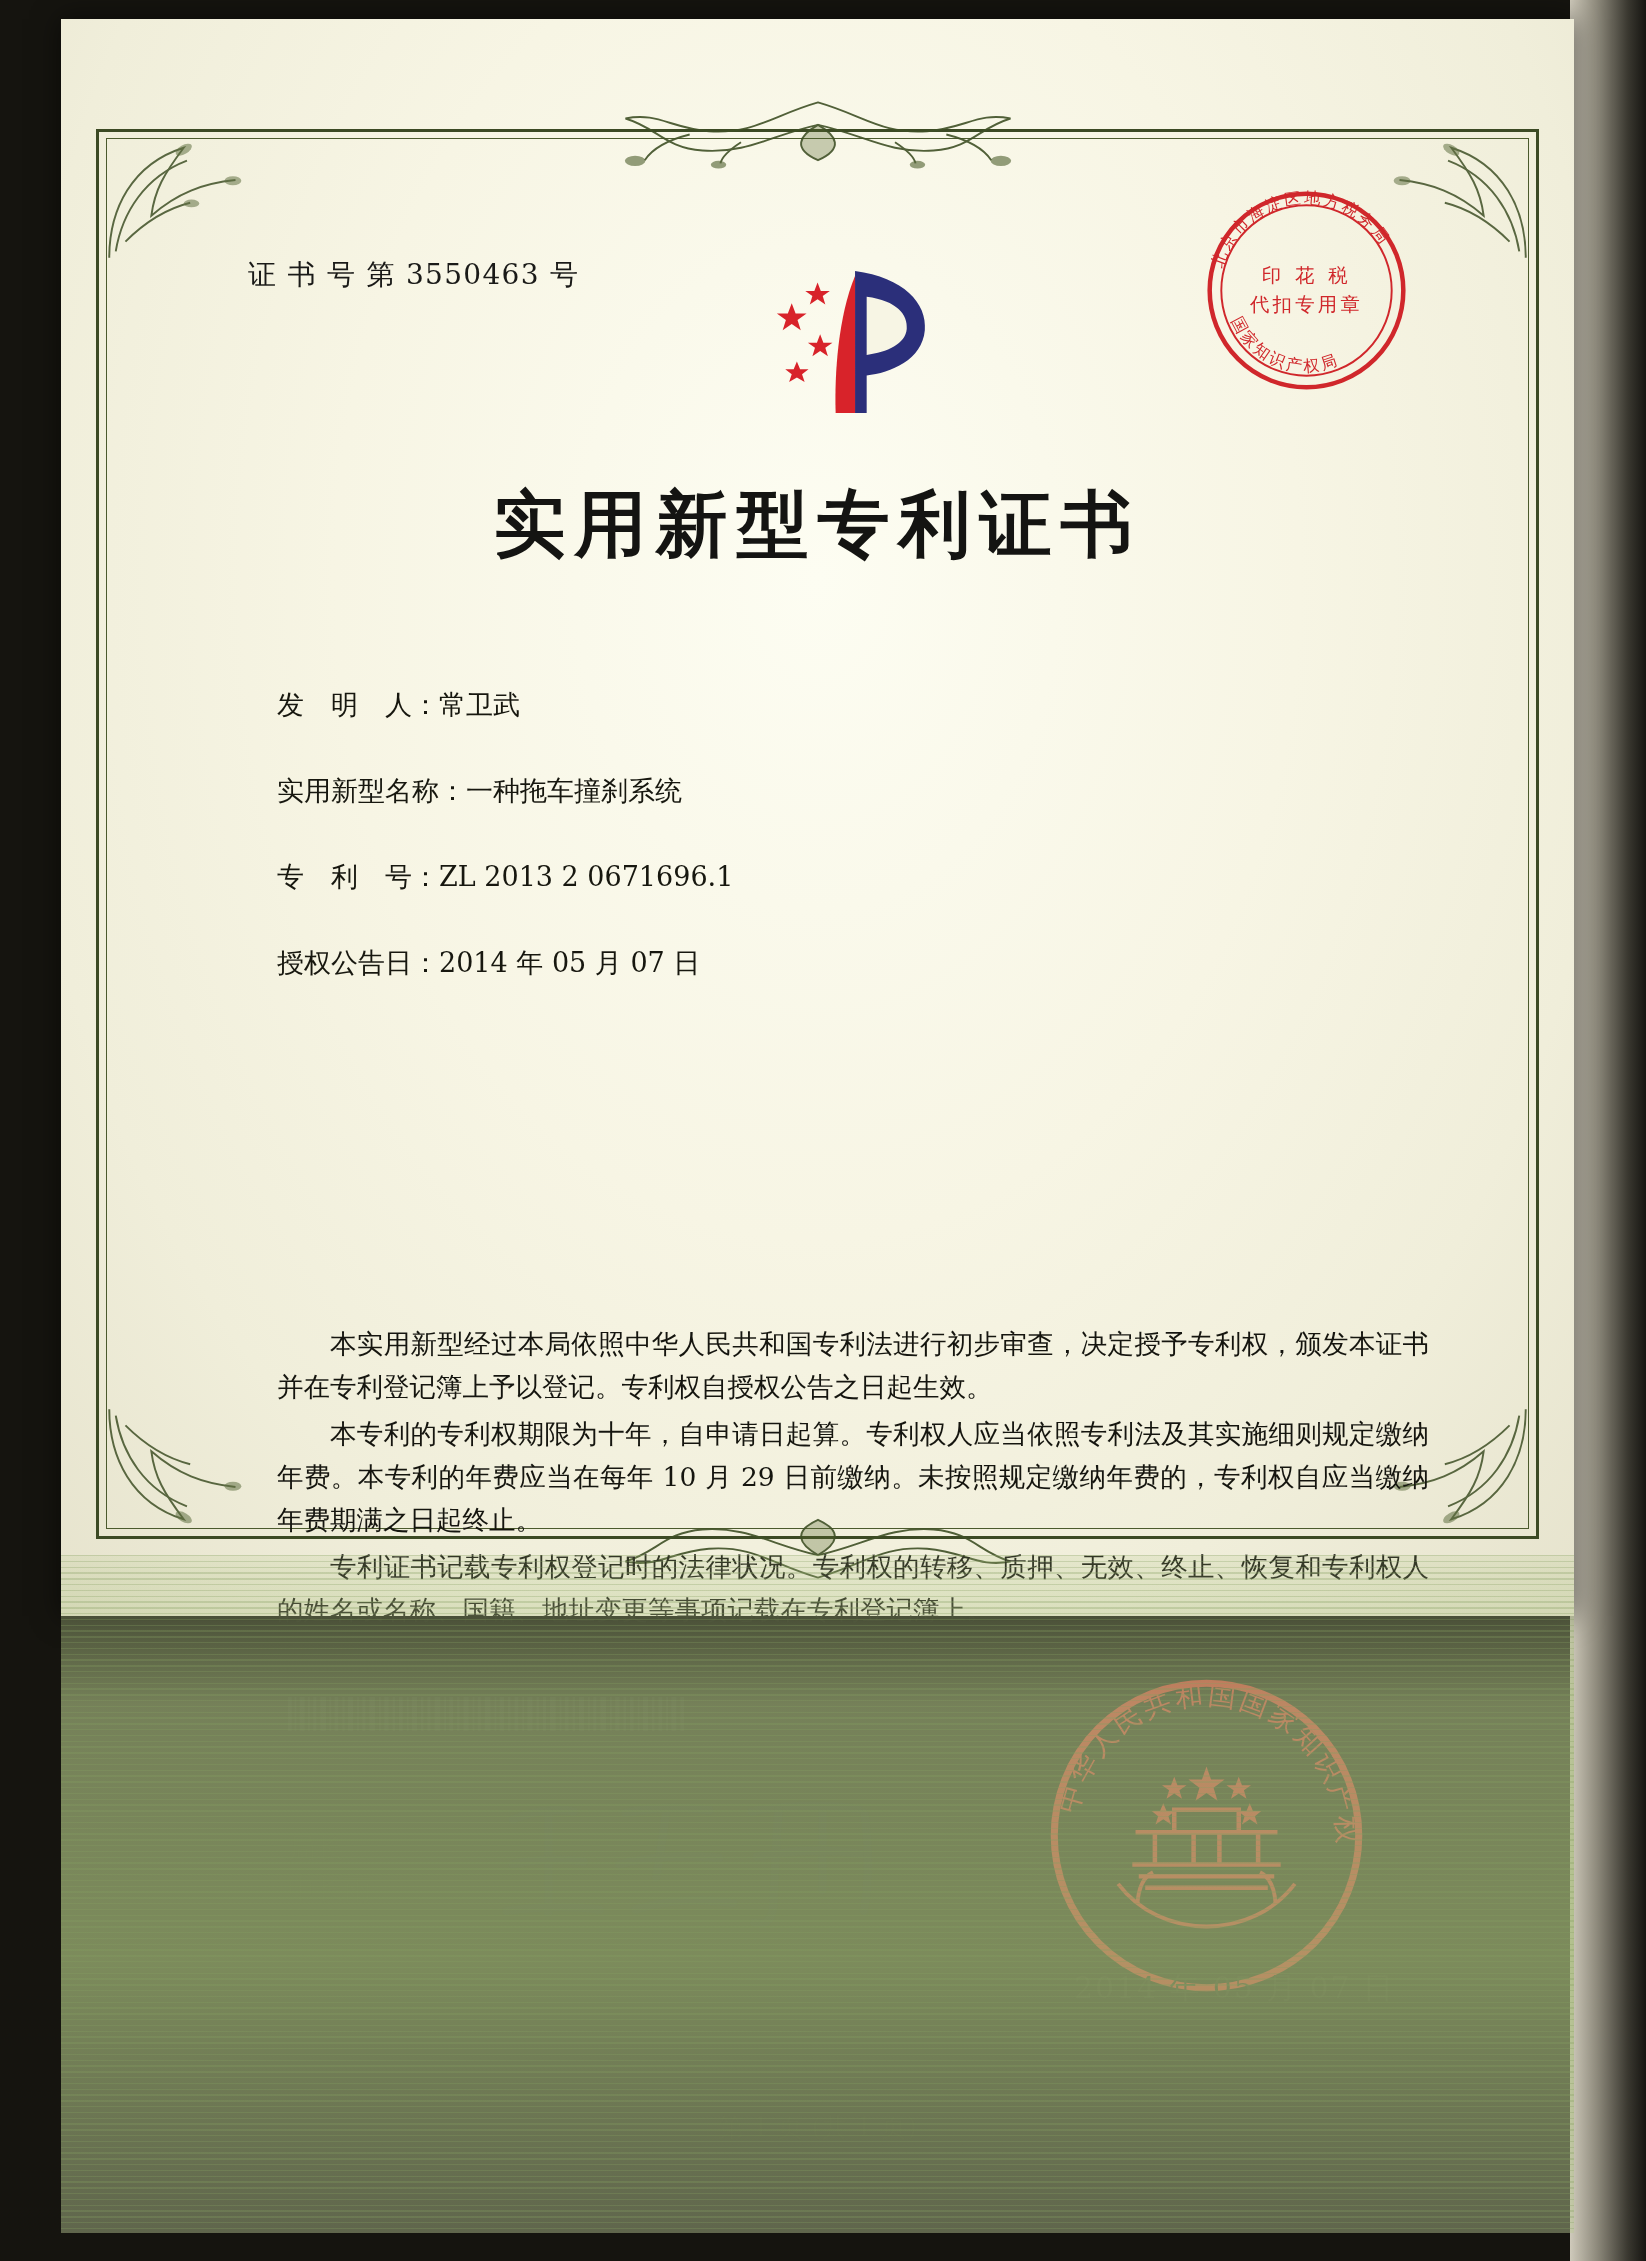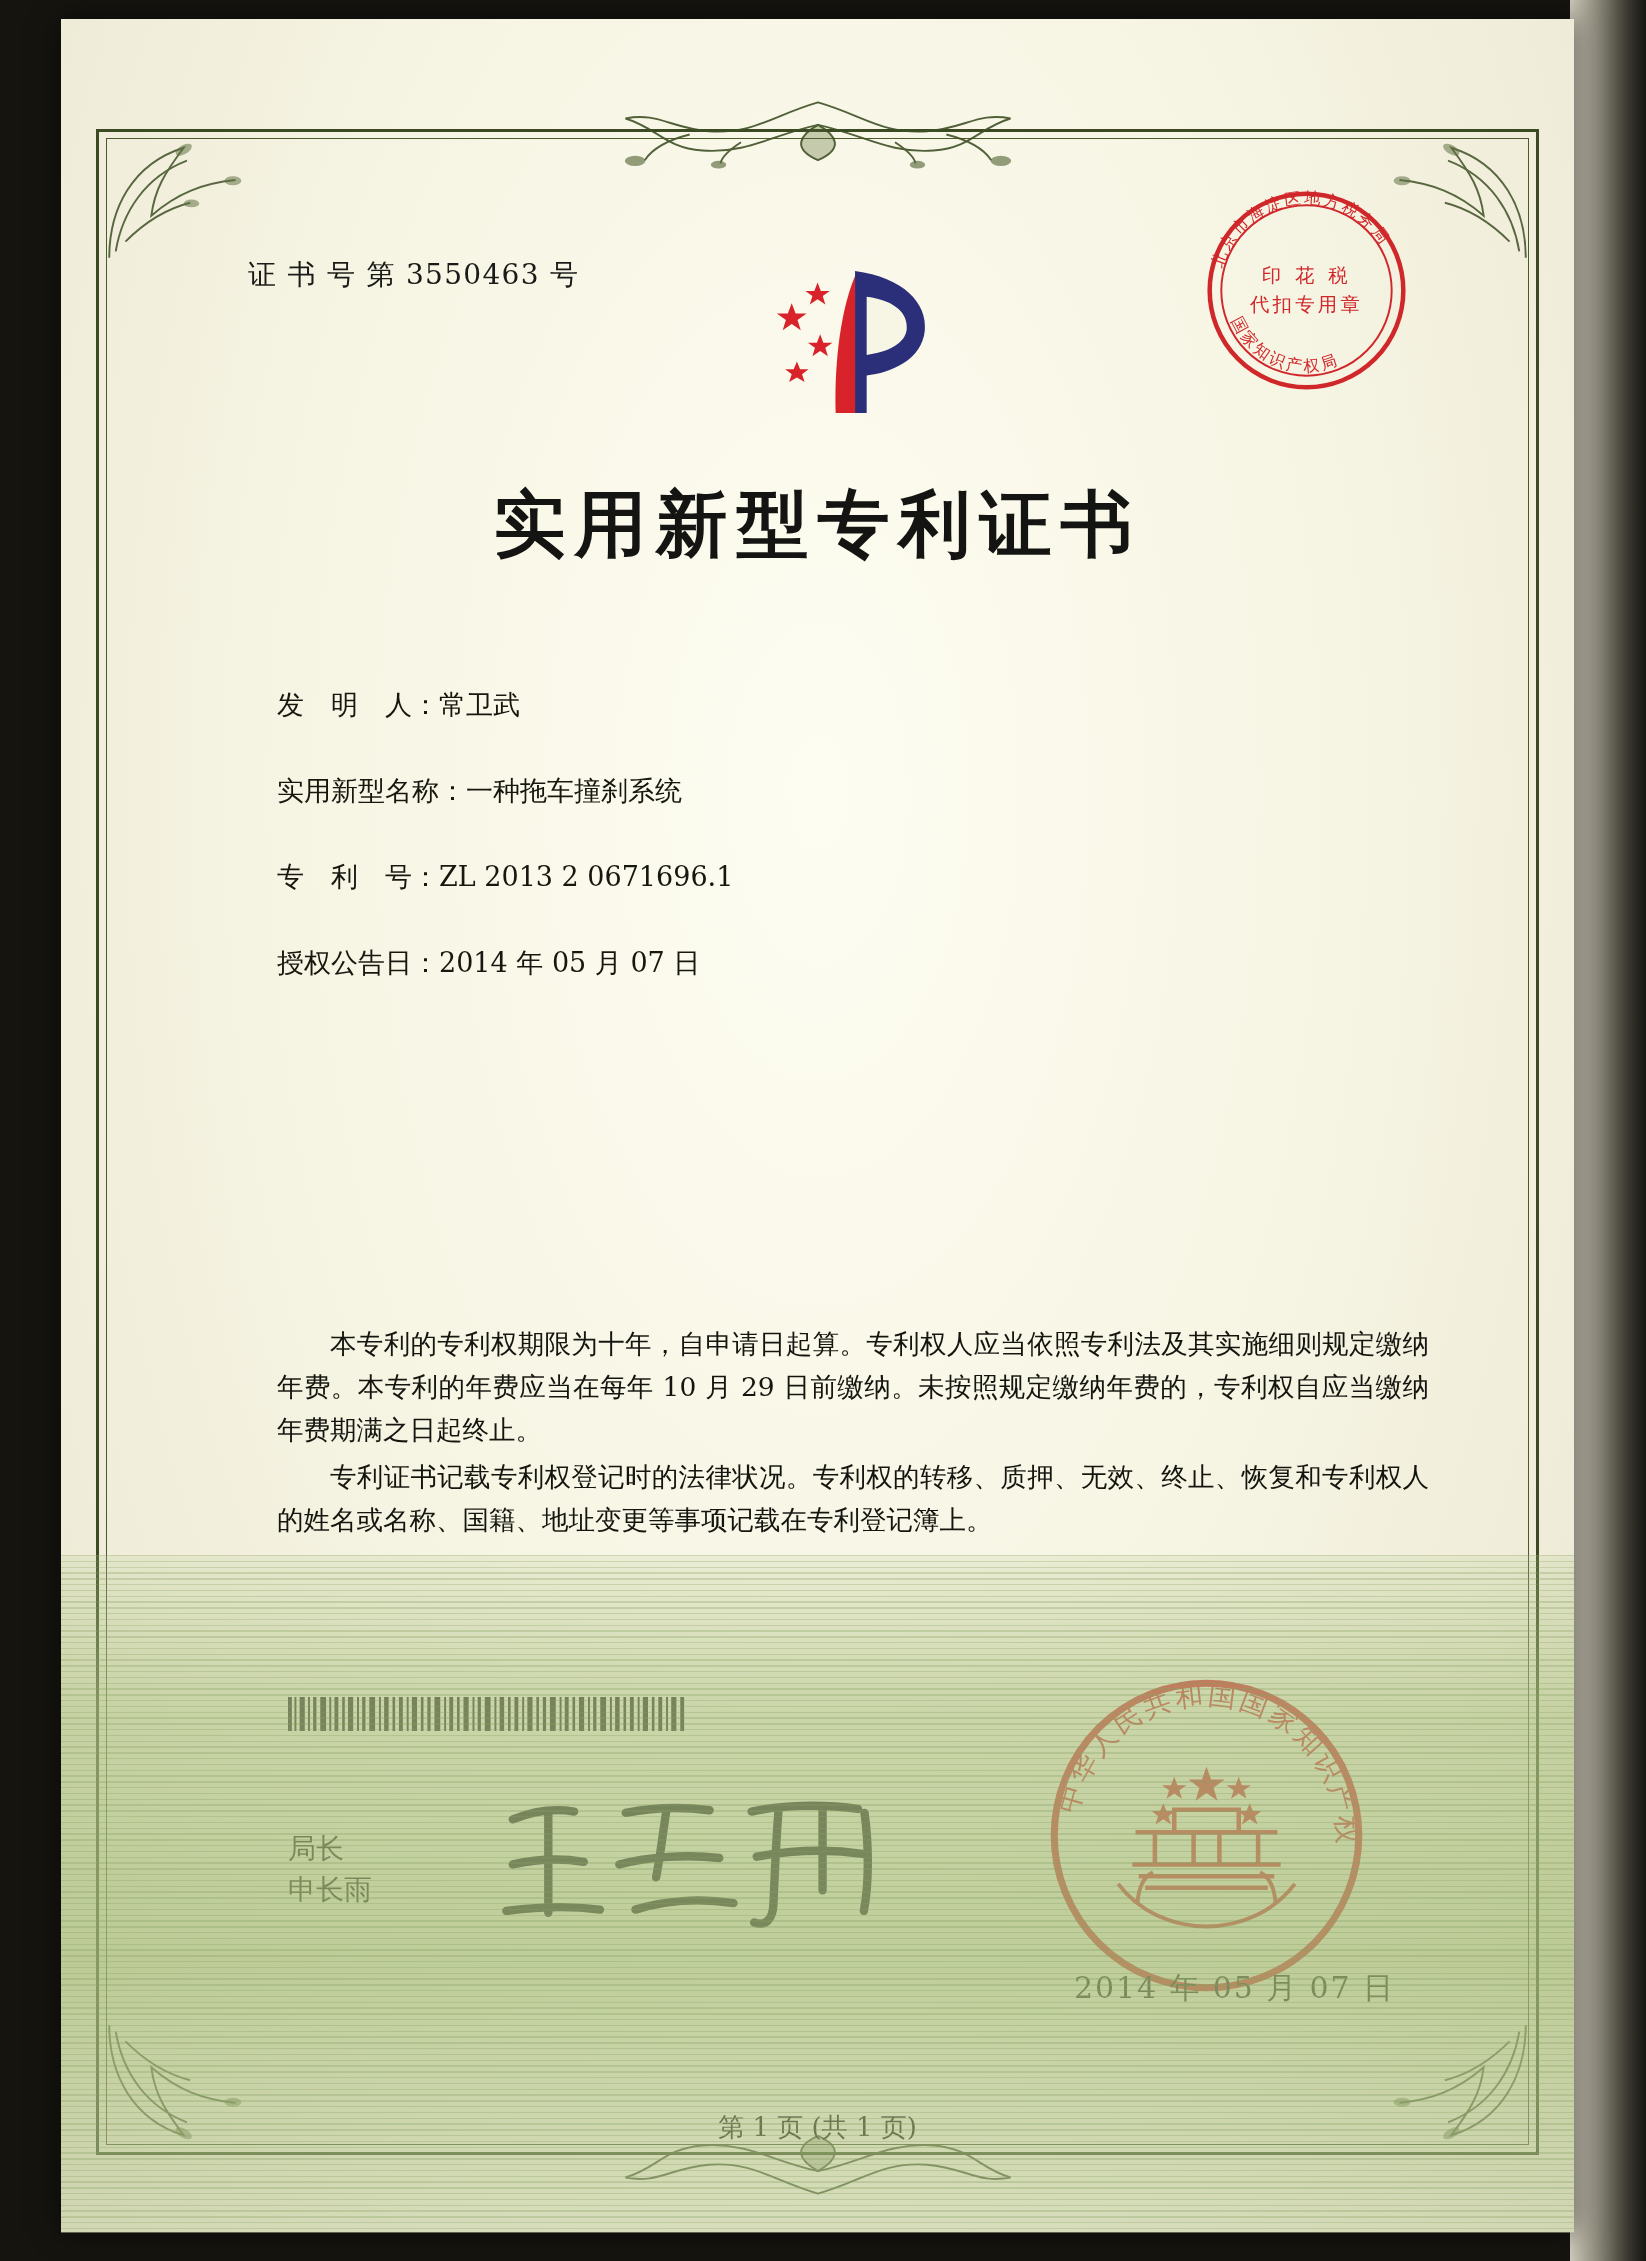--- a/index.html
+++ b/index.html
@@ -29,21 +29,21 @@
     right: 0;
     width: 77px;
     height: 2261px;
     background: linear-gradient(to right, #cfcabb 0%, #8e8a7c 35%, #3a3830 75%, #141310 100%);
   }
   .paper {
     position: absolute;
     left: 61px;
     top: 19.4px;
     width: 1513px;
-    height: 2213px;
+    height: 1597px;
     background:
       radial-gradient(ellipse at 50% 35%, #fdfdf2 0%, #f7f5e4 45%, #f0eeda 75%, #e6e3cd 100%);
     box-shadow: 0 0 26px rgba(0,0,0,0.55);
   }
   
   .paper::after {
     content: "";
     position: absolute;
     left: 0; right: 0;
     top: 1536px;
@@ -364,20 +364,21 @@
         <span class="field-label">专　利　号：</span>
         <span class="field-value">ZL 2013 2 0671696.1</span>
       </div>
       <div class="field-row">
         <span class="field-label">授权公告日：</span>
         <span class="field-value">2014 年 05 月 07 日</span>
       </div>
     </div>
 
     <div class="body-text">
+      <p>本实用新型经过本局依照中华人民共和国专利法进行初步审查，决定授予专利权，颁发本证书并在专利登记簿上予以登记。专利权自授权公告之日起生效。</p>
       <p>本专利的专利权期限为十年，自申请日起算。专利权人应当依照专利法及其实施细则规定缴纳年费。本专利的年费应当在每年 10 月 29 日前缴纳。未按照规定缴纳年费的，专利权自应当缴纳年费期满之日起终止。</p>
       <p>专利证书记载专利权登记时的法律状况。专利权的转移、质押、无效、终止、恢复和专利权人的姓名或名称、国籍、地址变更等事项记载在专利登记簿上。</p>
     </div>
 
     <svg class="barcode" viewBox="0 0 620 52" preserveAspectRatio="none">
       <g fill="#1b1b16">
         <rect x="0" y="0" width="6" height="52"></rect>
           <rect x="10" y="0" width="3" height="52"></rect>
         <rect x="18" y="0" width="8" height="52"></rect>
           <rect x="31" y="0" width="3" height="52"></rect>

